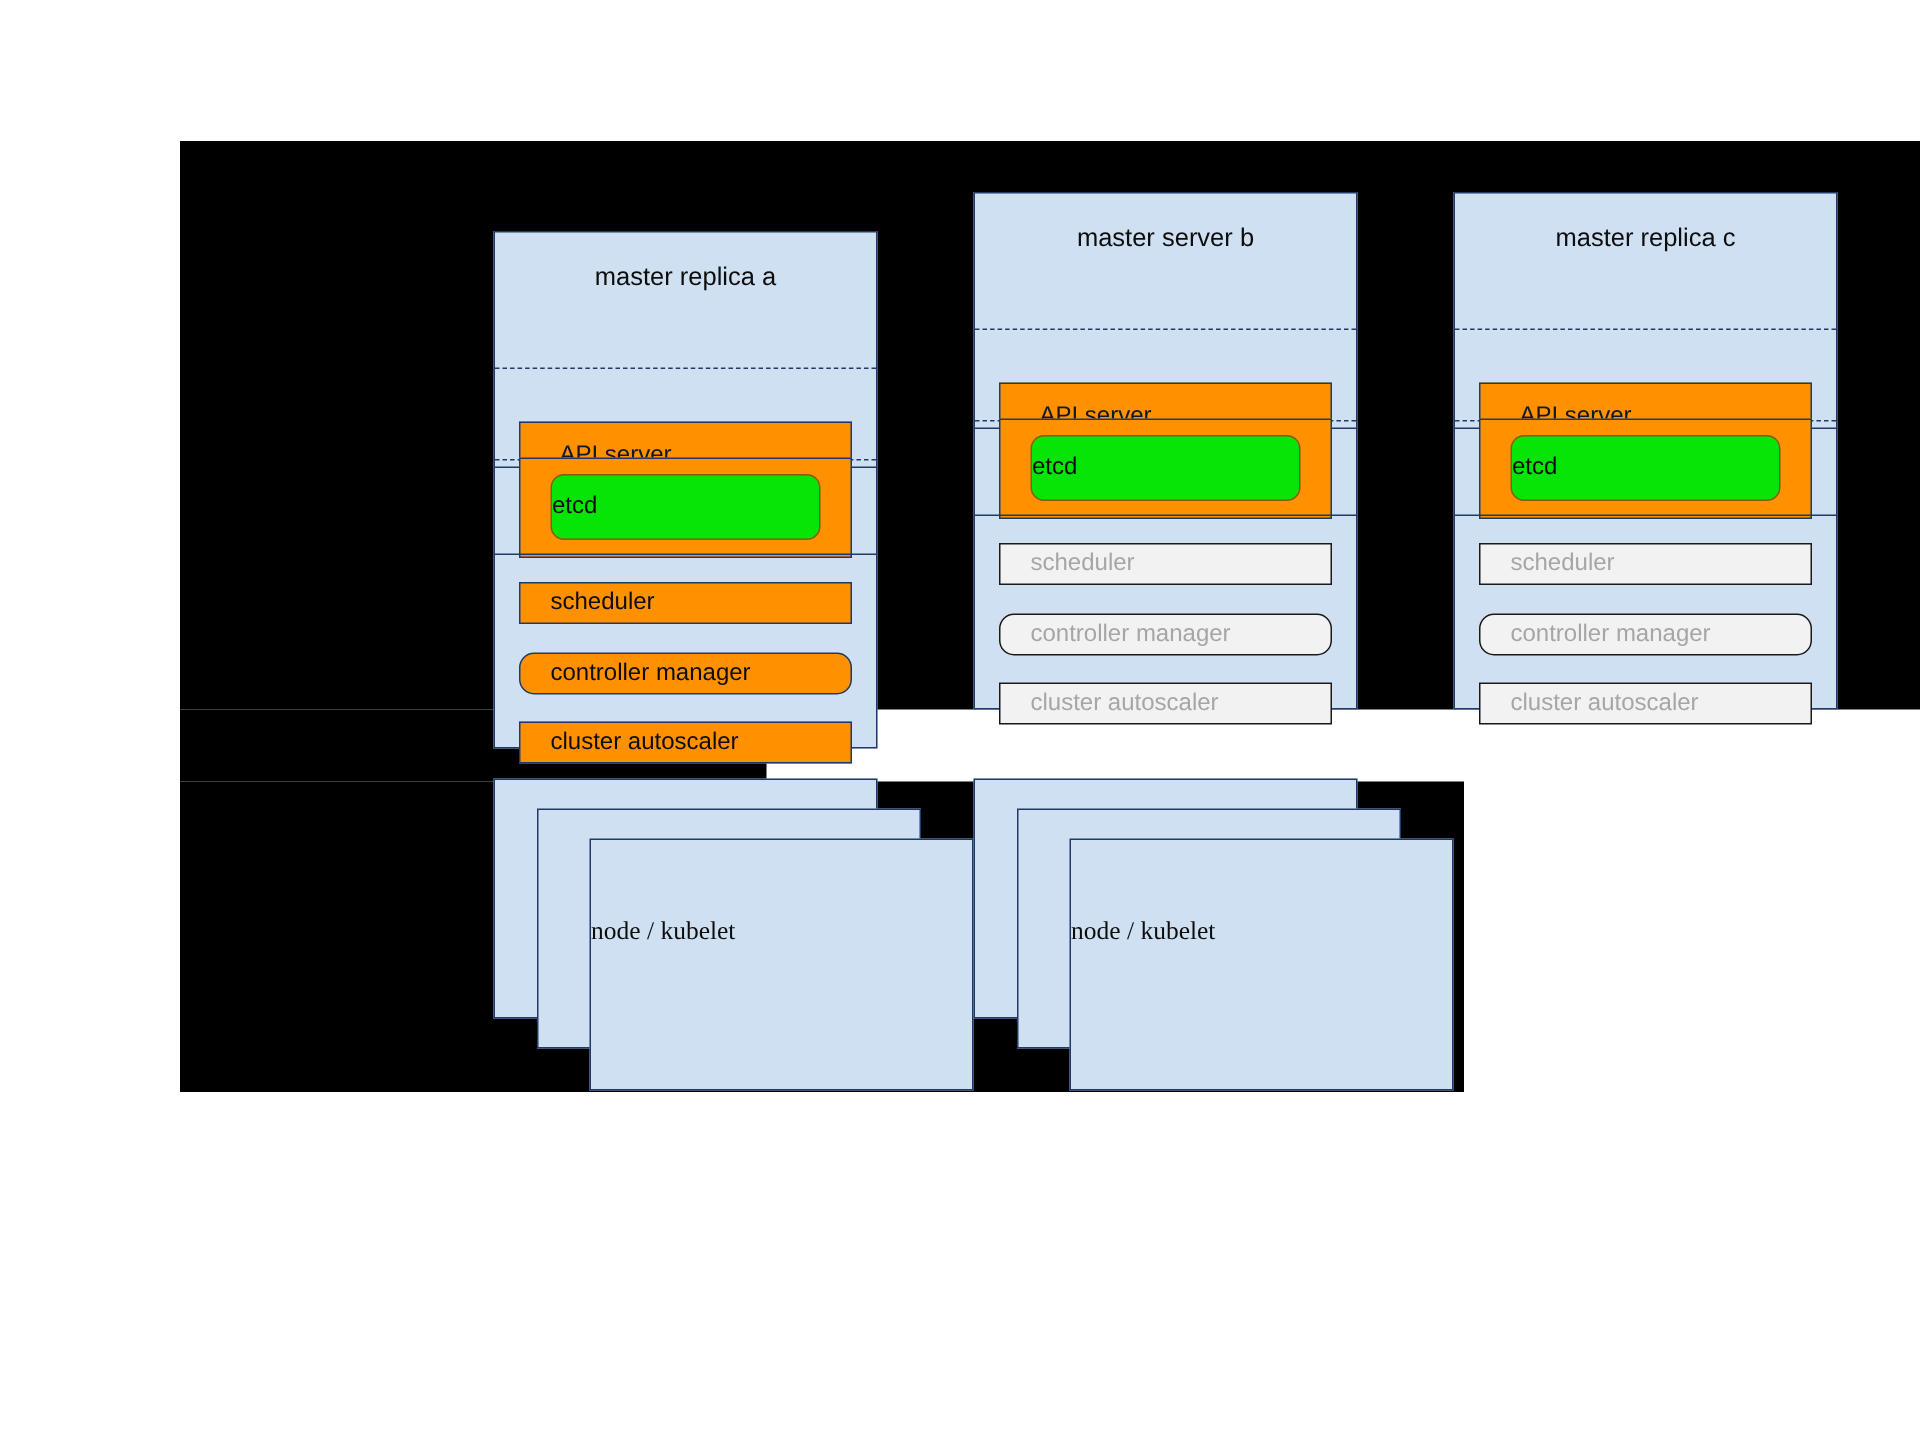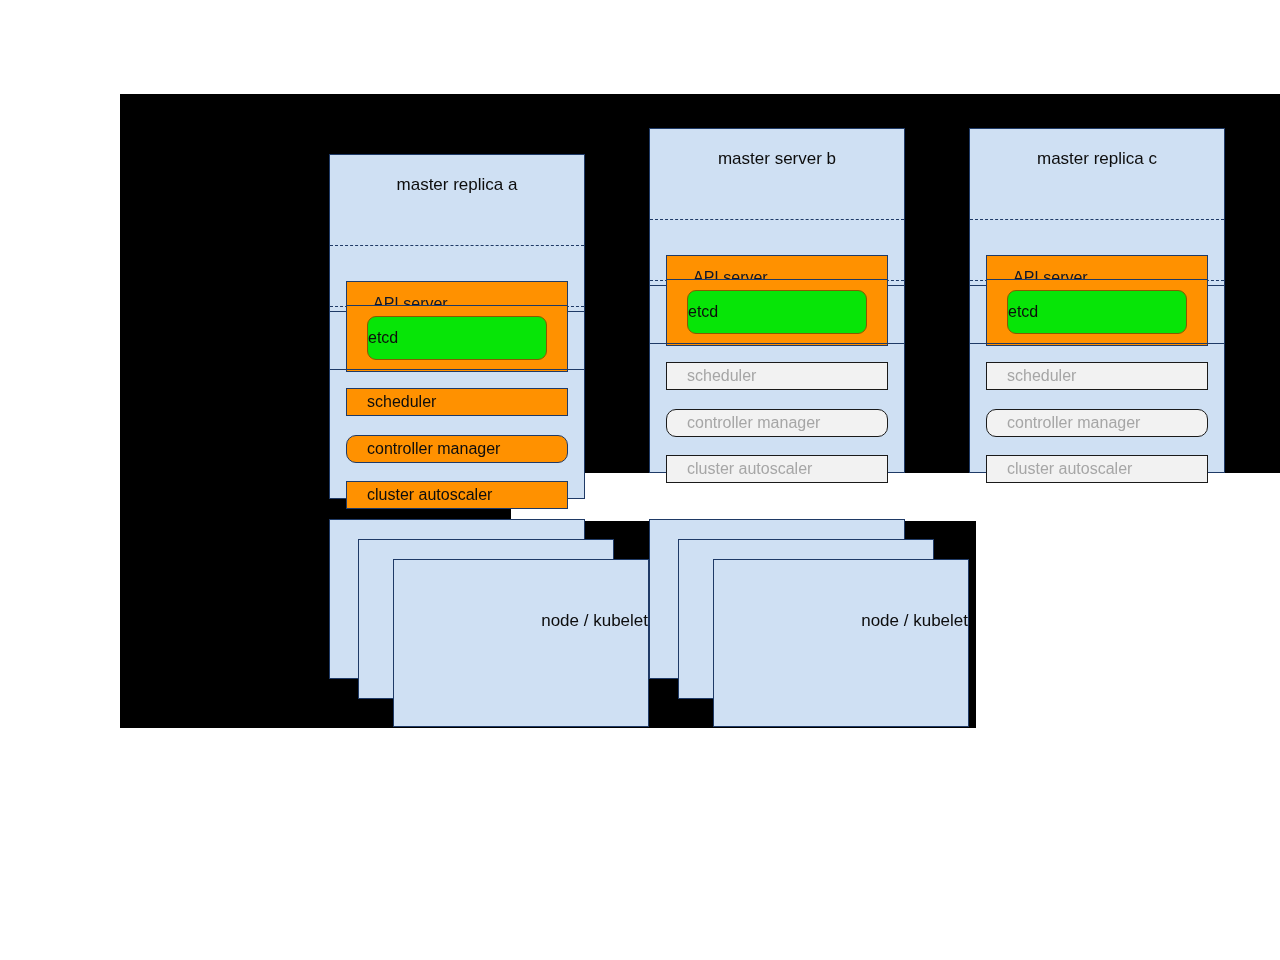--- a/index.html
+++ b/index.html
@@ -75,21 +75,21 @@
 
   
   .nodestack{position:absolute;}
   .nodecard{
     position:absolute;
     background:#cfe0f3;
     border:1px solid #1f3a66;
     box-sizing:border-box;
   }
   .nodecard.front{
-    display:flex;align-items:center;justify-content:flex-end;
+    display:flex;align-items:center;justify-content:flex-start;font-family:Liberation Serif, serif;
   }
   .nodelabel{font-size:17px;color:#0d0d0d;transform:translateY(-22px);}
 </style>
 </head>
 <body>
 
 <div id="stage">
 
   <div class="backdrop" id="bd-top"></div>
   <div class="backdrop" id="bd-left"></div>

